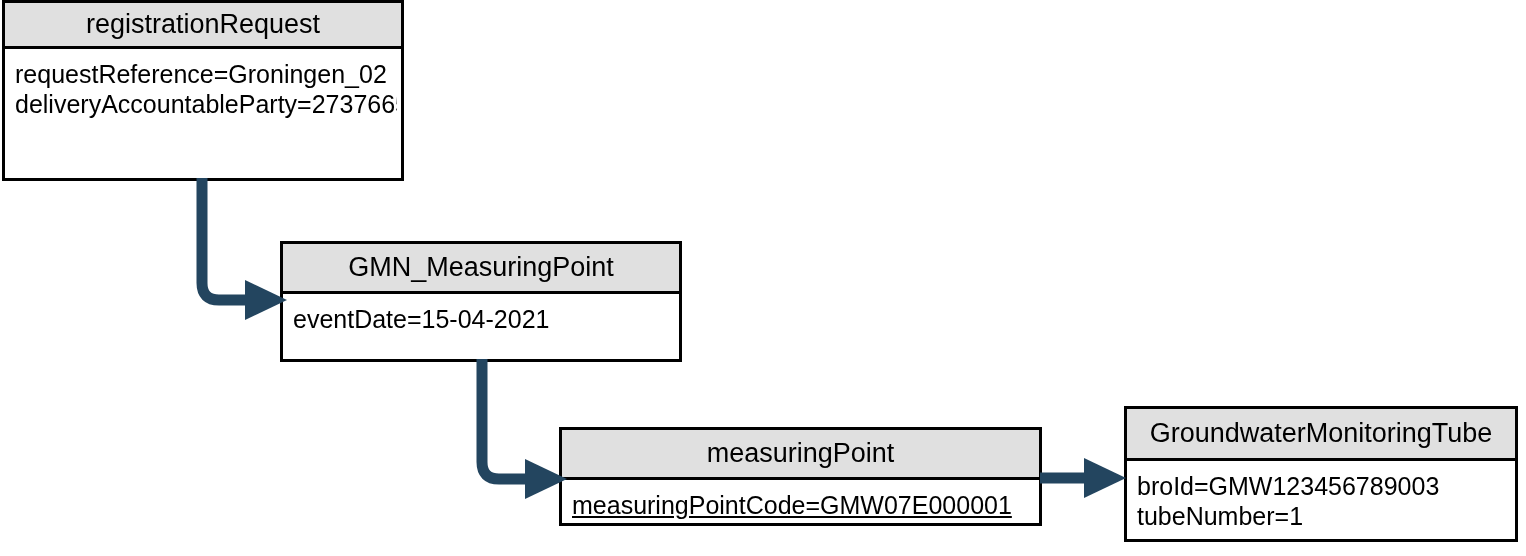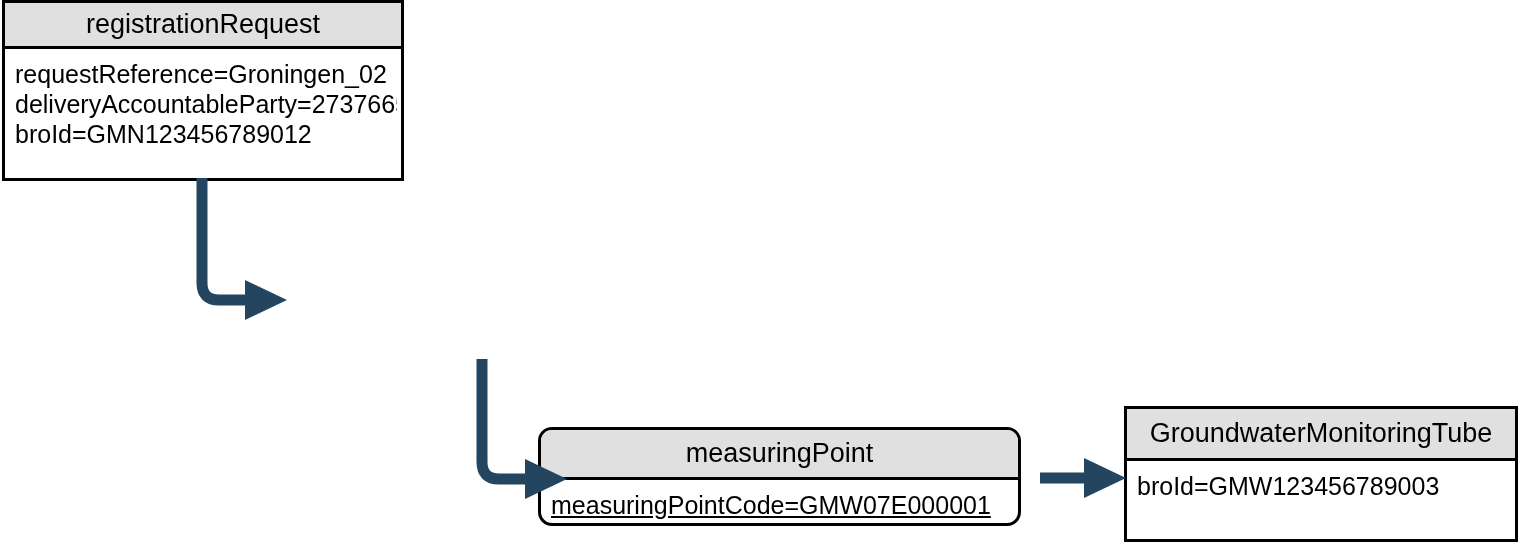--- a/index.html
+++ b/index.html
@@ -55,21 +55,21 @@
 
   
   #node-registration-request        { left: 2px;    top: 0px;   width: 402px; height: 181px; }
   #node-registration-request .node-header { height: 46px; }
   #node-registration-request .node-body   { height: 132px; }
 
   #node-gmn-measuring-point         { left: 280px;  top: 241px; width: 402px; height: 121px; }
   #node-gmn-measuring-point .node-header  { height: 50px; }
   #node-gmn-measuring-point .node-body    { height: 68px; }
 
-  #node-measuring-point             { left: 538px;  top: 427px; width: 483px; height: 99px; border-radius: 14px; }
+  #node-measuring-point             { left: 559px;  top: 427px; width: 483px; height: 99px; }
   #node-measuring-point .node-header      { height: 50px; }
   #node-measuring-point .node-body        { height: 46px; text-decoration: underline; }
 
   #node-groundwater-monitoring-tube { left: 1124px; top: 406px; width: 394px; height: 136px; }
   #node-groundwater-monitoring-tube .node-header { height: 52px; }
   #node-groundwater-monitoring-tube .node-body   { height: 81px; border-radius: 18px; }
 
   
   .connector {
     position: absolute;
@@ -82,36 +82,42 @@
 </head>
 <body>
 
 <div id="canvas">
 
   <div class="node" id="node-registration-request">
     <div class="node-header">registrationRequest</div>
     <div class="node-body">
       <div class="attr">requestReference=Groningen_02</div>
       <div class="attr">deliveryAccountableParty=27376655</div>
-      <div class="attr">broId=GMN123456789012</div>
     </div>
   </div>
 
+  <div class="node" id="node-gmn-measuring-point">
+    <div class="node-header">GMN_MeasuringPoint</div>
+    <div class="node-body">
+      <div class="attr">eventDate=15-04-2021</div>
+    </div>
+  </div>
 
   <div class="node" id="node-measuring-point">
     <div class="node-header">measuringPoint</div>
     <div class="node-body">
       <div class="attr">measuringPointCode=GMW07E000001</div>
     </div>
   </div>
 
   <div class="node" id="node-groundwater-monitoring-tube">
     <div class="node-header">GroundwaterMonitoringTube</div>
     <div class="node-body">
       <div class="attr">broId=GMW123456789003</div>
+      <div class="attr">tubeNumber=1</div>
     </div>
   </div>
 
   <svg class="connector" id="edge-request-to-gmn" width="120" height="140" viewBox="0 0 120 140">
     <path d="M 27 0 L 27 105 Q 27 122 44 122 L 74 122" fill="none" stroke="#23455f" stroke-width="11" stroke-linecap="butt"></path>
     <path d="M 70 102 L 112 122 L 70 142 Z" fill="#23455f"></path>
   </svg>
 
   <svg class="connector" id="edge-gmn-to-measuringpoint" width="120" height="145" viewBox="0 0 120 145">
     <path d="M 27 0 L 27 103 Q 27 120 44 120 L 74 120" fill="none" stroke="#23455f" stroke-width="11" stroke-linecap="butt"></path>

